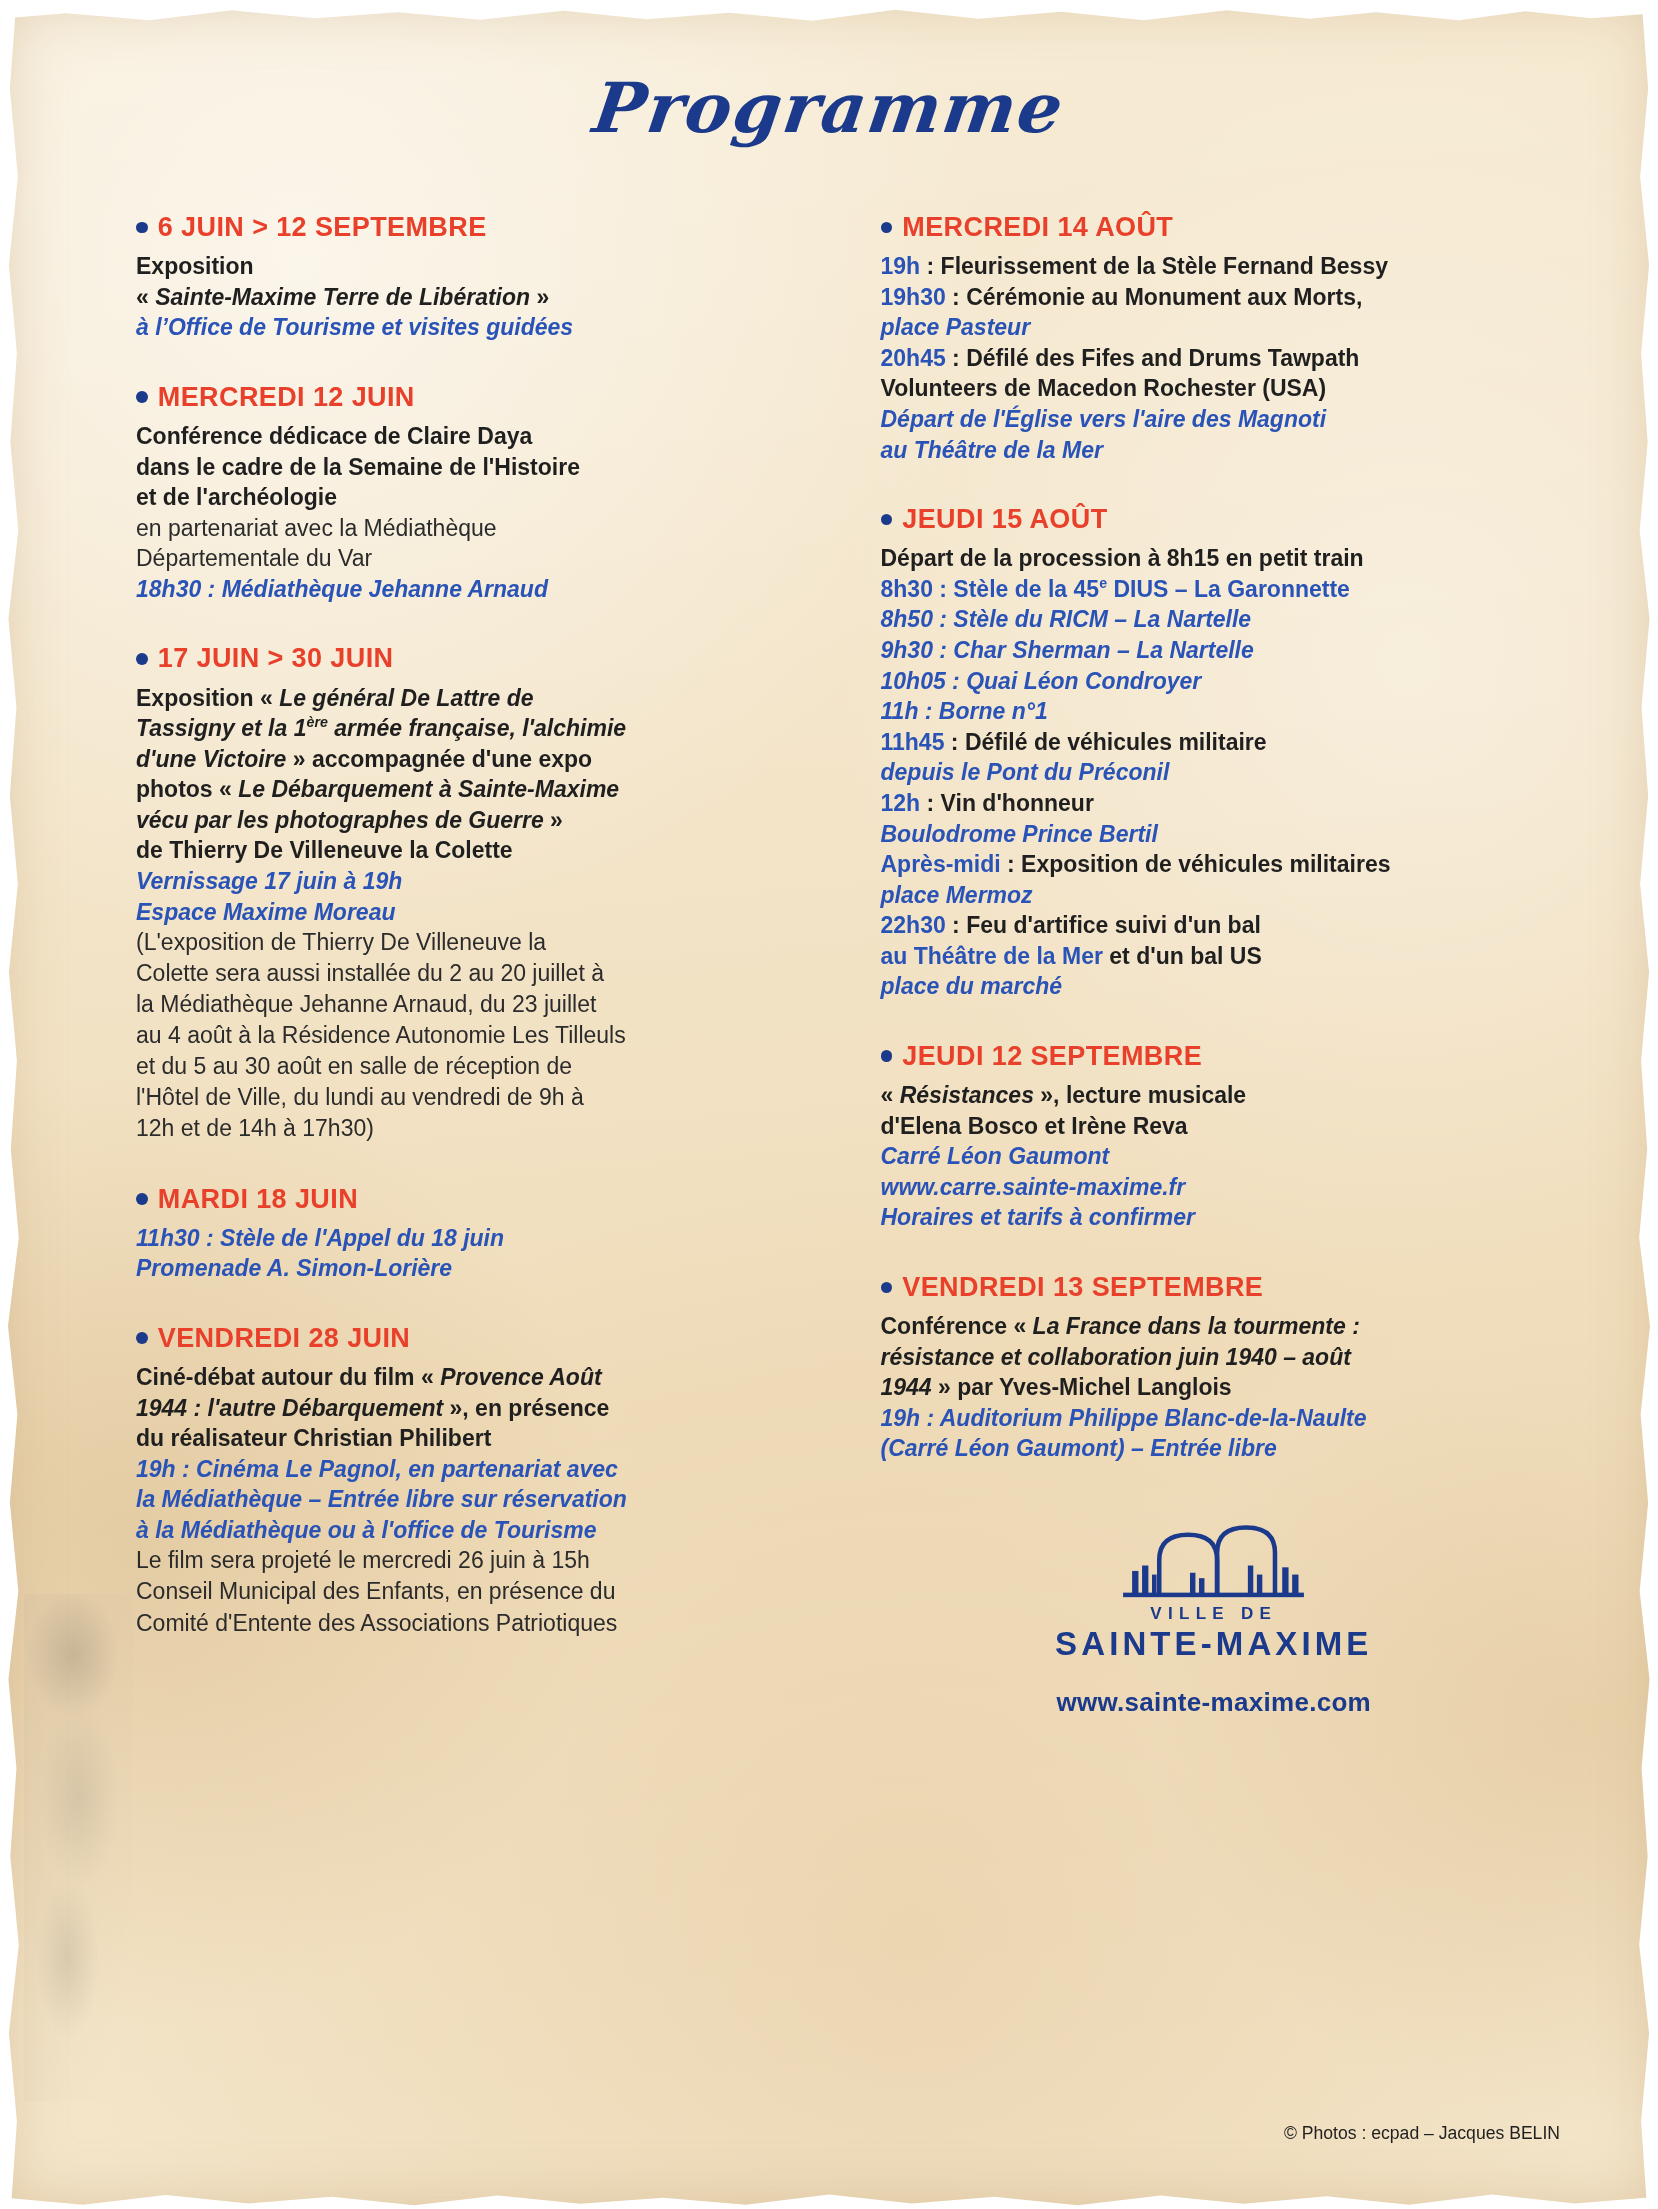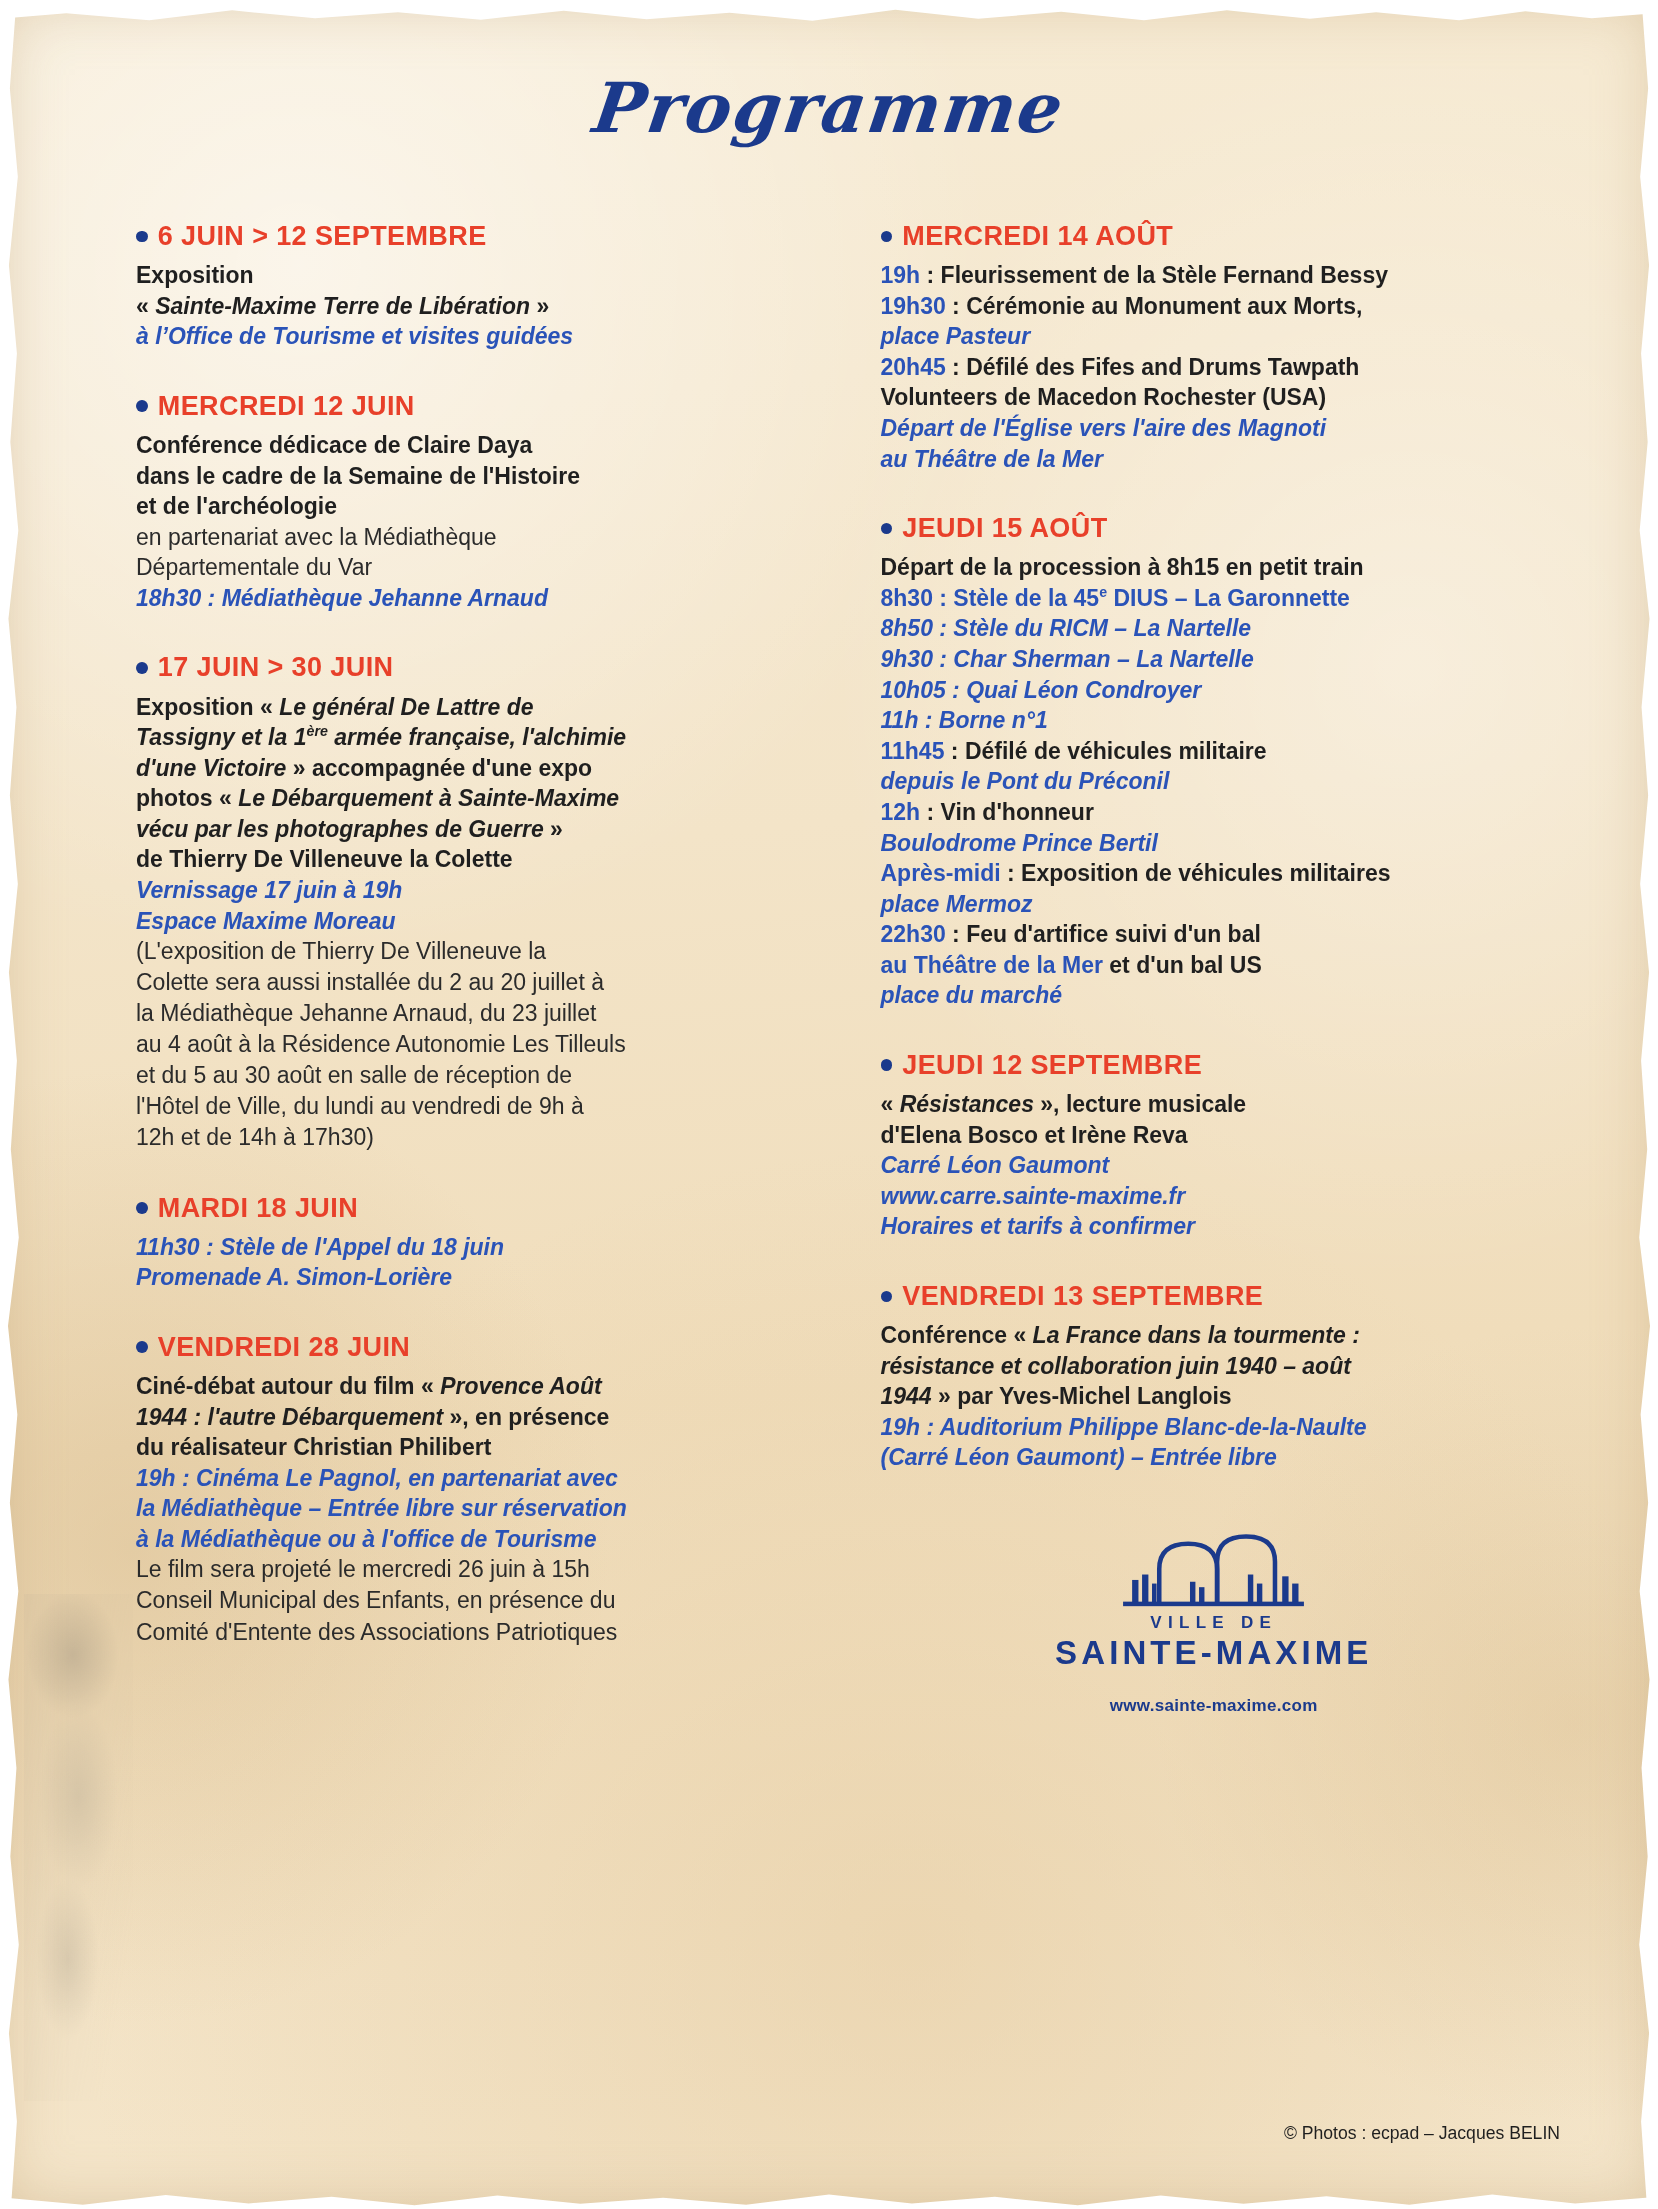--- a/index.html
+++ b/index.html
@@ -84,21 +84,21 @@
     font-style: italic;
     font-weight: 700;
     font-size: 69px;
     letter-spacing: 1.8px;
     color: #1b3a8c;
     transform: skewX(-8deg);
   }
 
   .columns {
     position: absolute;
-    top: 220px;
+    top: 211px;
     left: 136px;
     width: 1411px;
     display: flex;
     gap: 78px;
     justify-content: flex-end;
   }
   .col {
     width: 669px;
   }
 
@@ -160,21 +160,21 @@
   .logo-name {
     color: #1b3a8c;
     font-weight: 700;
     font-size: 33px;
     letter-spacing: 4.1px;
   }
   .logo-url {
     margin-top: 23.5px;
     color: #1b3a8c;
     font-weight: 700;
-    font-size: 17px;
+    font-size: 26px;
     letter-spacing: 0.3px;
   }
   .credit {
     position: absolute;
     right: 98px;
     bottom: 66px;
     font-size: 17.6px;
     color: #1f1f1f;
     font-weight: 400;
   }

